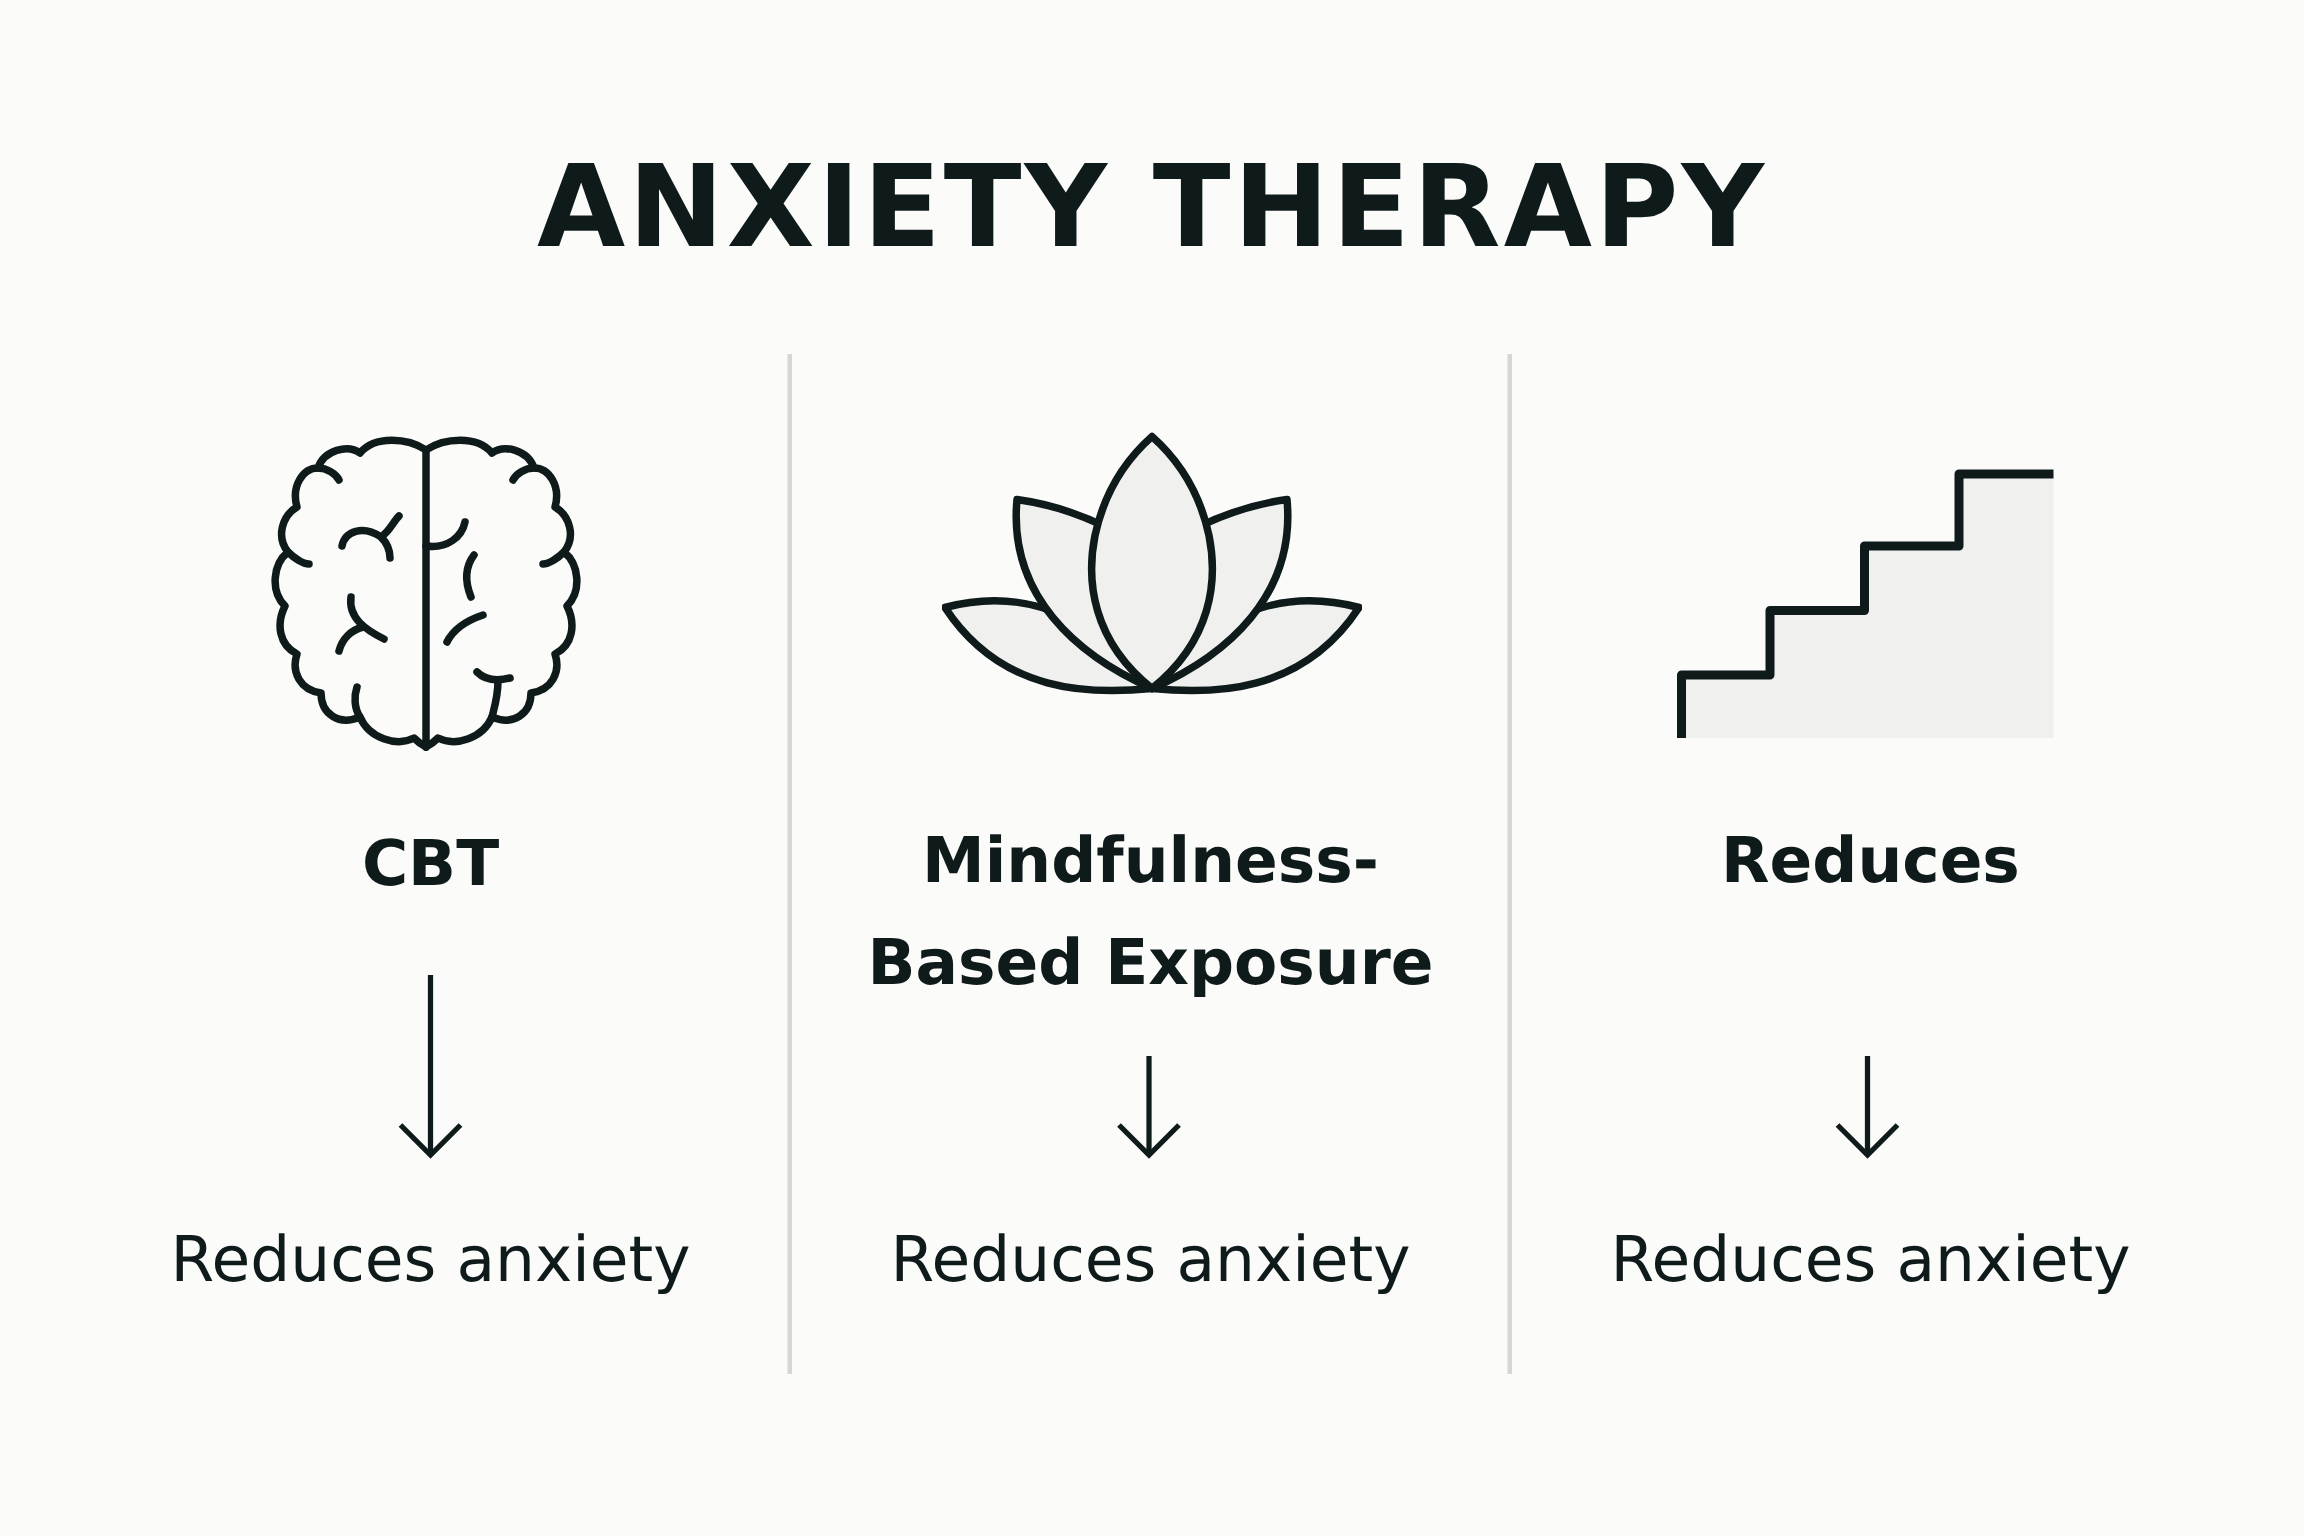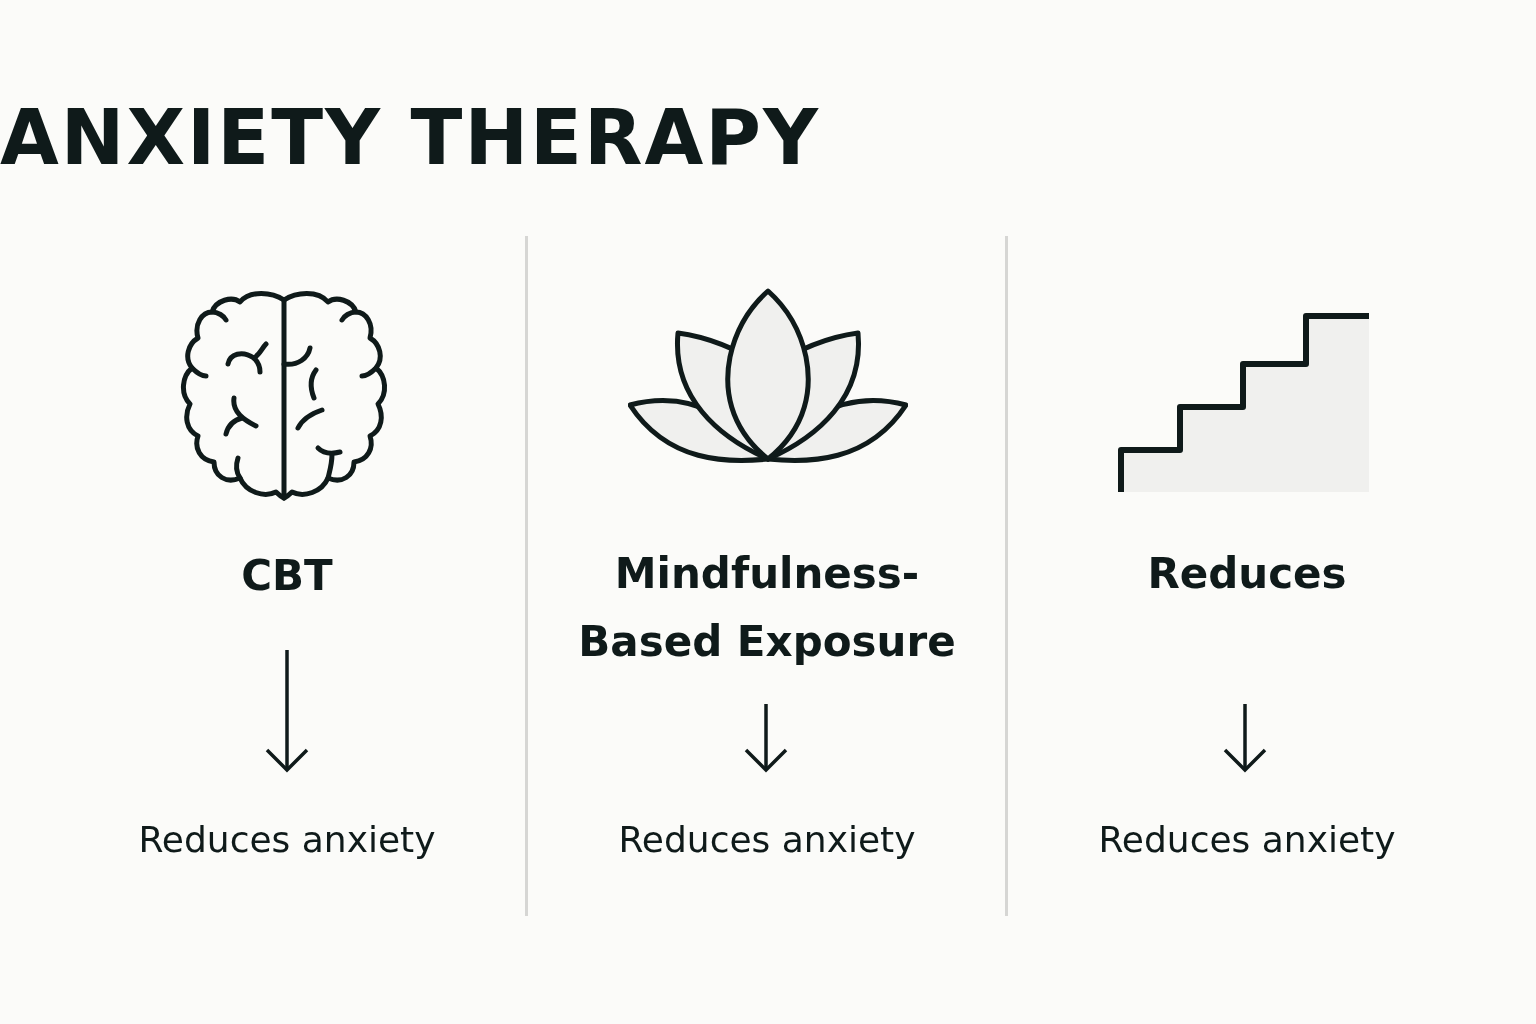--- a/index.html
+++ b/index.html
@@ -12,21 +12,21 @@
     body {
       position: relative;
       font-family: "Liberation Sans", "DejaVu Sans", sans-serif;
       color: #0F1A1A;
     }
     .title {
       position: absolute;
       top: 92px;
       left: 0;
       width: 1536px;
-      text-align: left;
+      text-align: center;
       font-family: "DejaVu Sans", "Liberation Sans", sans-serif;
       font-weight: bold;
       font-size: 76px;
       letter-spacing: 2px;
       line-height: 92px;
       color: #0F1A1A;
     }
     .divider {
       position: absolute;
       top: 236px;
@@ -63,21 +63,21 @@
     .arrow {
       position: absolute;
     }
     .result {
       position: absolute;
       left: 0;
       width: 100%;
       top: 812px;
       text-align: center;
       font-family: "DejaVu Sans", "Liberation Sans", sans-serif;
-      font-size: 36px;
+      font-size: 42px;
       line-height: 56px;
       color: #0F1A1A;
     }
   </style>
 </head>
 <body>
 
 <div class="title">ANXIETY THERAPY</div>
 
 <div class="divider d1"></div>

